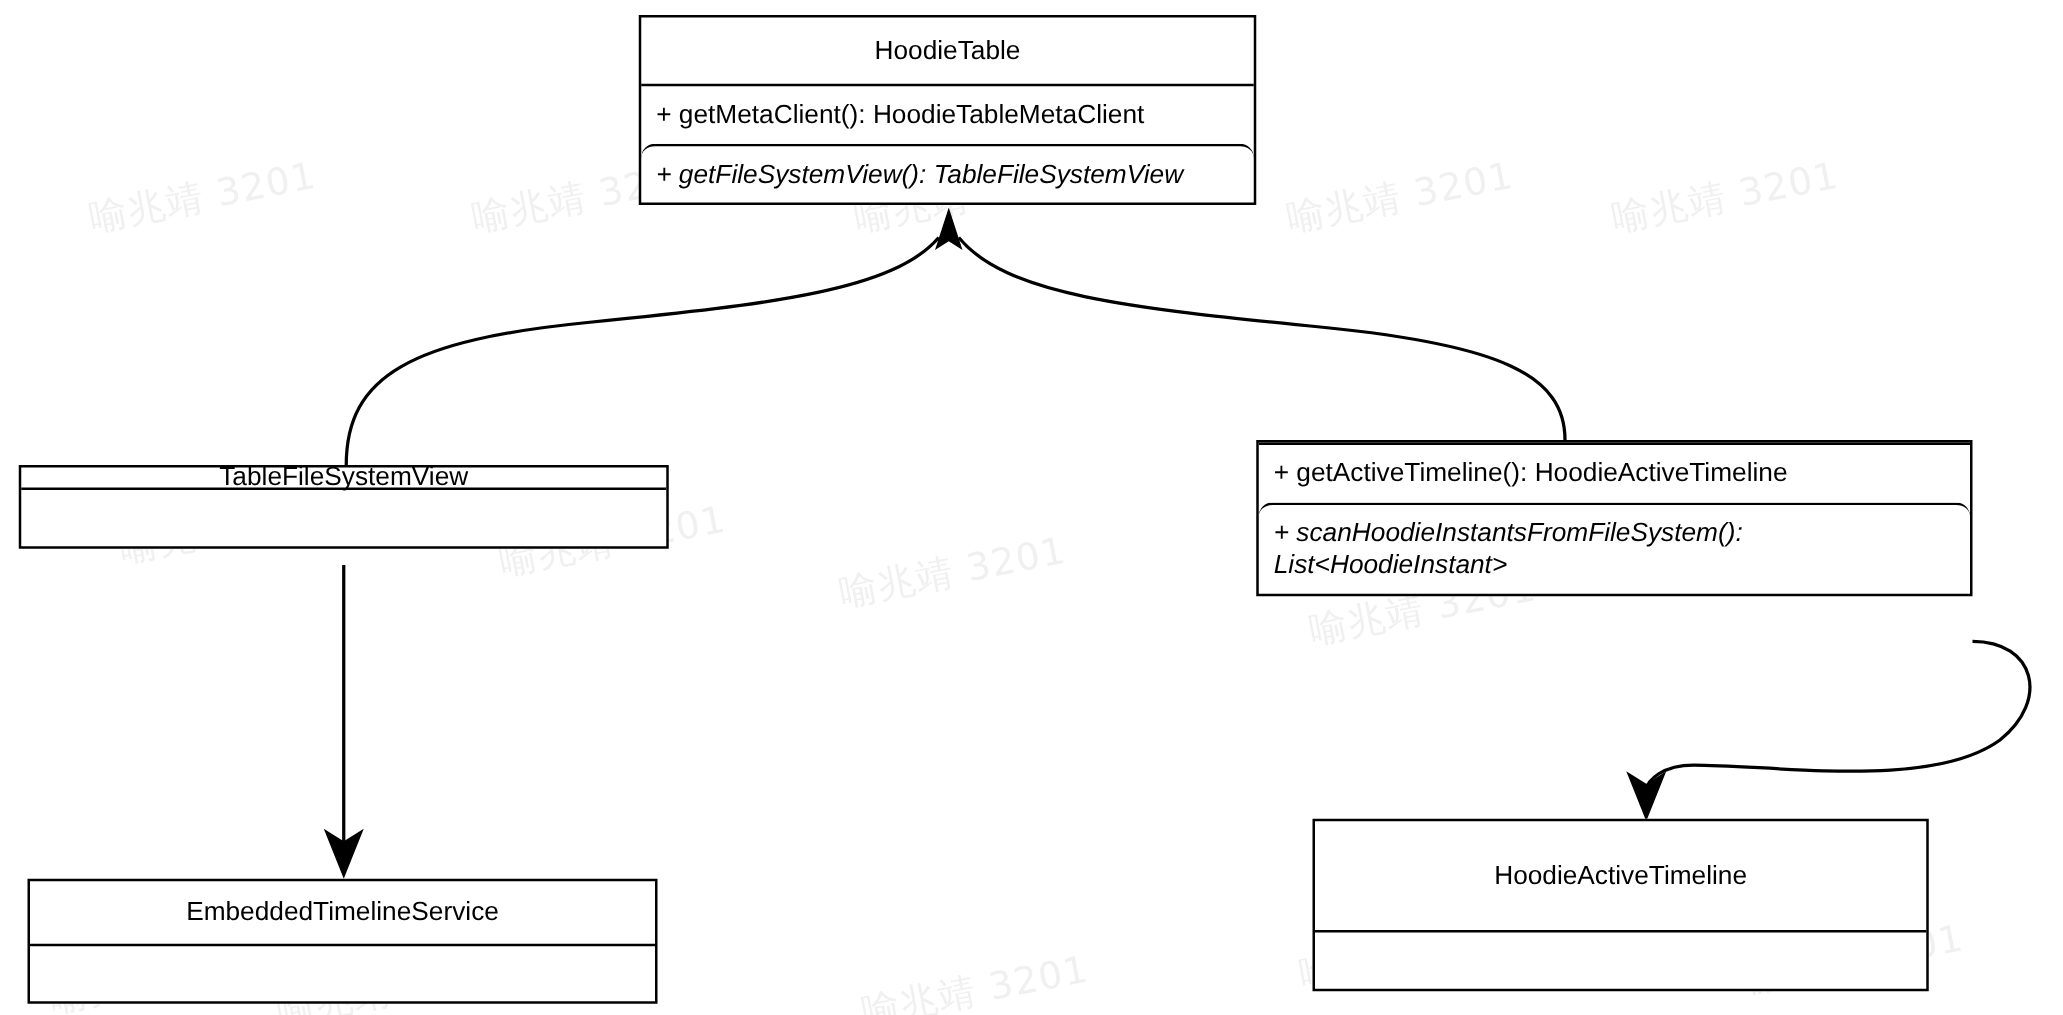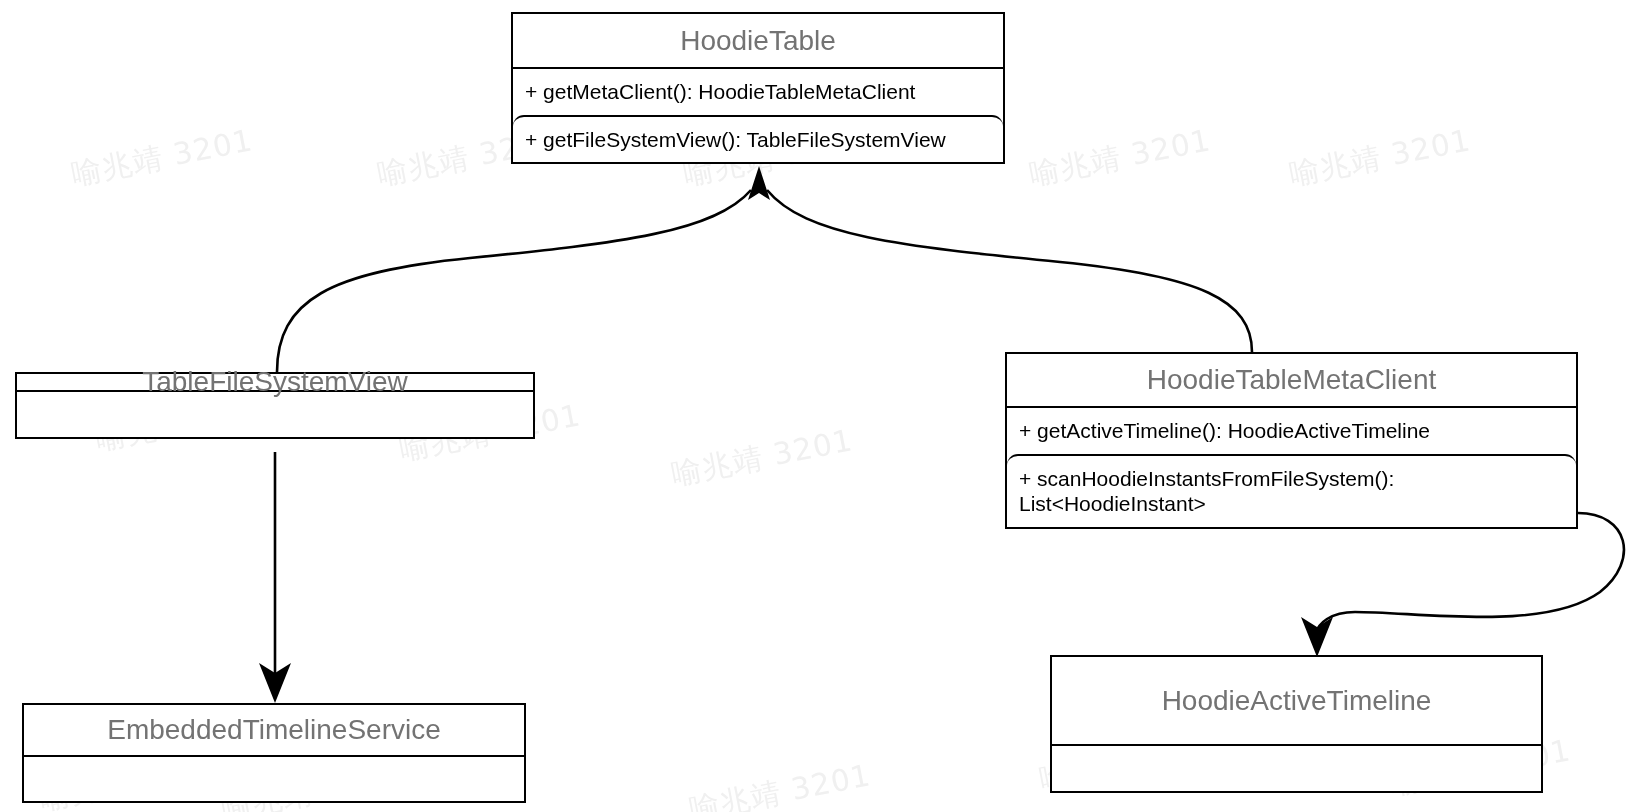--- a/index.html
+++ b/index.html
@@ -55,42 +55,43 @@
   .uml-class {
     position: absolute;
     box-sizing: border-box;
     background: #ffffff;
     border: 2px solid #000000;
     z-index: 2;
   }
   .uml-name {
     box-sizing: border-box;
     text-align: center;
-    font-size: 28px;
-    color: #737373;
+    font-size: 21px;
+    color: #000000;
     display: flex;
     align-items: center;
     justify-content: center;
     white-space: nowrap;
   }
   .uml-compartment {
     box-sizing: border-box;
     border-top: 2px solid #000000;
   }
   .uml-member {
     box-sizing: border-box;
     font-size: 21px;
     color: #000000;
     padding: 10px 0 10px 12px;
     line-height: 1.22;
     white-space: pre-wrap;
     border-radius: 11px;
   }
   .uml-member + .uml-member {
     border-top: 2px solid #000000;
+    font-style: italic;
   }
   .empty-compartment {
     box-sizing: border-box;
   }
 
   
   #class-hoodie-table       { left: 511px; top: 12px;  width: 494px; }
   #class-hoodie-table .uml-name { height: 53px; }
 
   #class-table-file-system-view { left: 15px;  top: 372px; width: 520px; }
@@ -152,21 +153,20 @@
       <div class="uml-member">+ getFileSystemView(): TableFileSystemView</div>
     </div>
   </div>
 
   <div class="uml-class" id="class-table-file-system-view">
     <div class="uml-name">TableFileSystemView</div>
     <div class="uml-compartment empty-compartment"></div>
   </div>
 
   <div class="uml-class" id="class-hoodie-table-meta-client">
-    <div class="uml-name">HoodieTableMetaClient</div>
     <div class="uml-compartment">
       <div class="uml-member">+ getActiveTimeline(): HoodieActiveTimeline</div>
       <div class="uml-member">+ scanHoodieInstantsFromFileSystem():
 List&lt;HoodieInstant&gt;</div>
     </div>
   </div>
 
   <div class="uml-class" id="class-embedded-timeline-service">
     <div class="uml-name">EmbeddedTimelineService</div>
     <div class="uml-compartment empty-compartment"></div>

